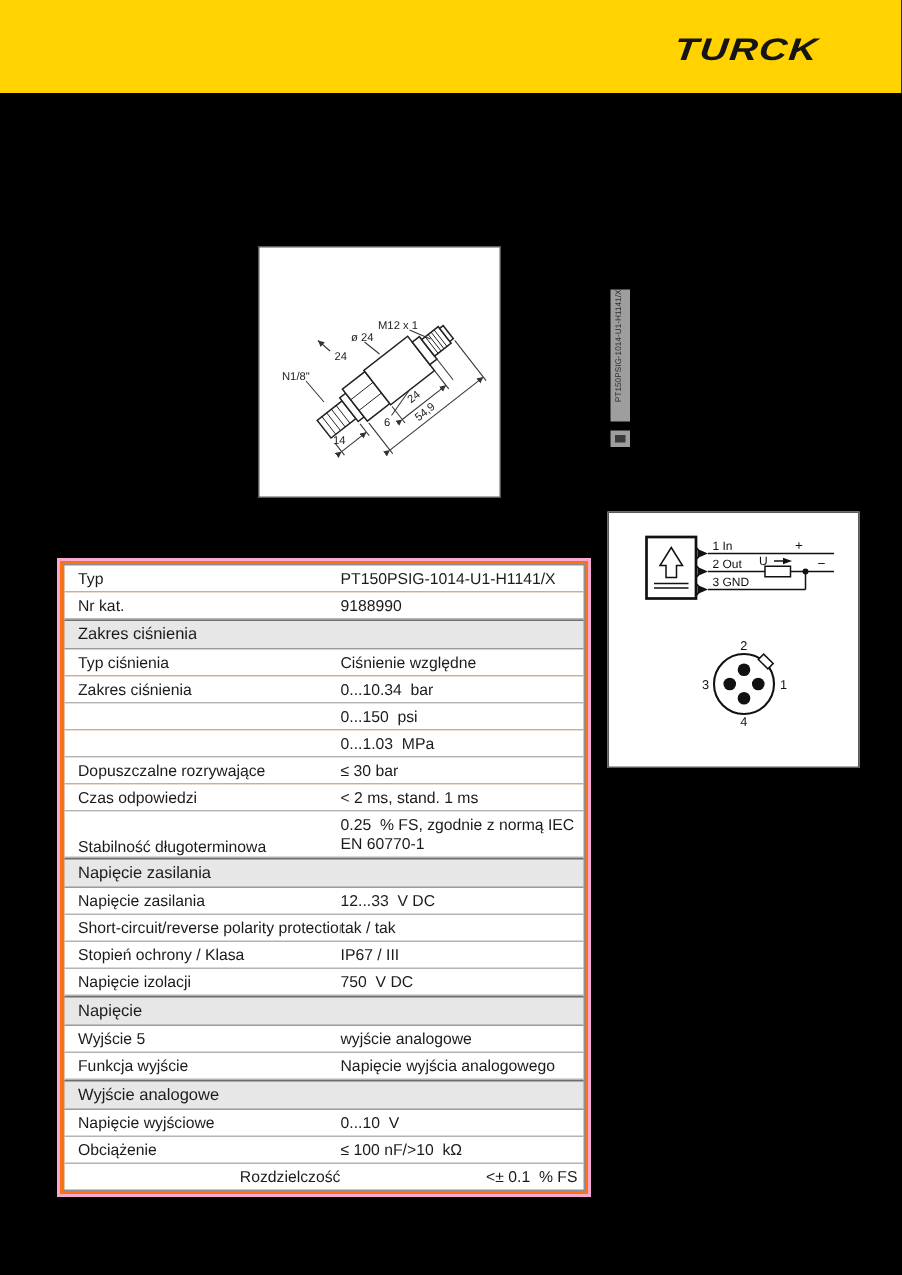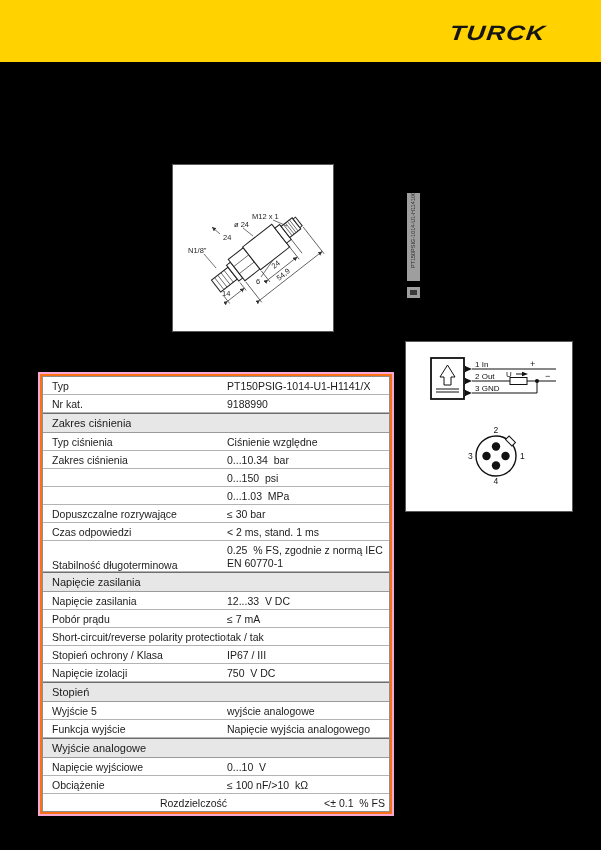--- a/index.html
+++ b/index.html
@@ -236,37 +236,33 @@
         <div class="tv">0.25&nbsp;&nbsp;% FS, zgodnie z normą IEC EN 60770-1</div>
       </div>
     <div class="trow section">
         <div class="tl">Napięcie zasilania</div>
       </div>
     <div class="trow">
         <div class="tl">Napięcie zasilania</div>
         <div class="tv">12...33&nbsp;&nbsp;V DC</div>
       </div>
     <div class="trow">
-        <div class="tl">Pobór prądu</div>
-        <div class="tv">≤ 7 mA</div>
-      </div>
-    <div class="trow">
         <div class="tl">Short-circuit/reverse polarity protection</div>
         <div class="tv">tak / tak</div>
       </div>
     <div class="trow">
         <div class="tl">Stopień ochrony / Klasa</div>
         <div class="tv">IP67 / III</div>
       </div>
     <div class="trow">
         <div class="tl">Napięcie izolacji</div>
         <div class="tv">750&nbsp;&nbsp;V DC</div>
       </div>
     <div class="trow section">
-        <div class="tl">Stopień</div>
+        <div class="tl">Napięcie</div>
       </div>
     <div class="trow">
         <div class="tl">Wyjście 5</div>
         <div class="tv">wyjście analogowe</div>
       </div>
     <div class="trow">
         <div class="tl">Funkcja wyjście</div>
         <div class="tv">Napięcie wyjścia analogowego</div>
       </div>
     <div class="trow section">

